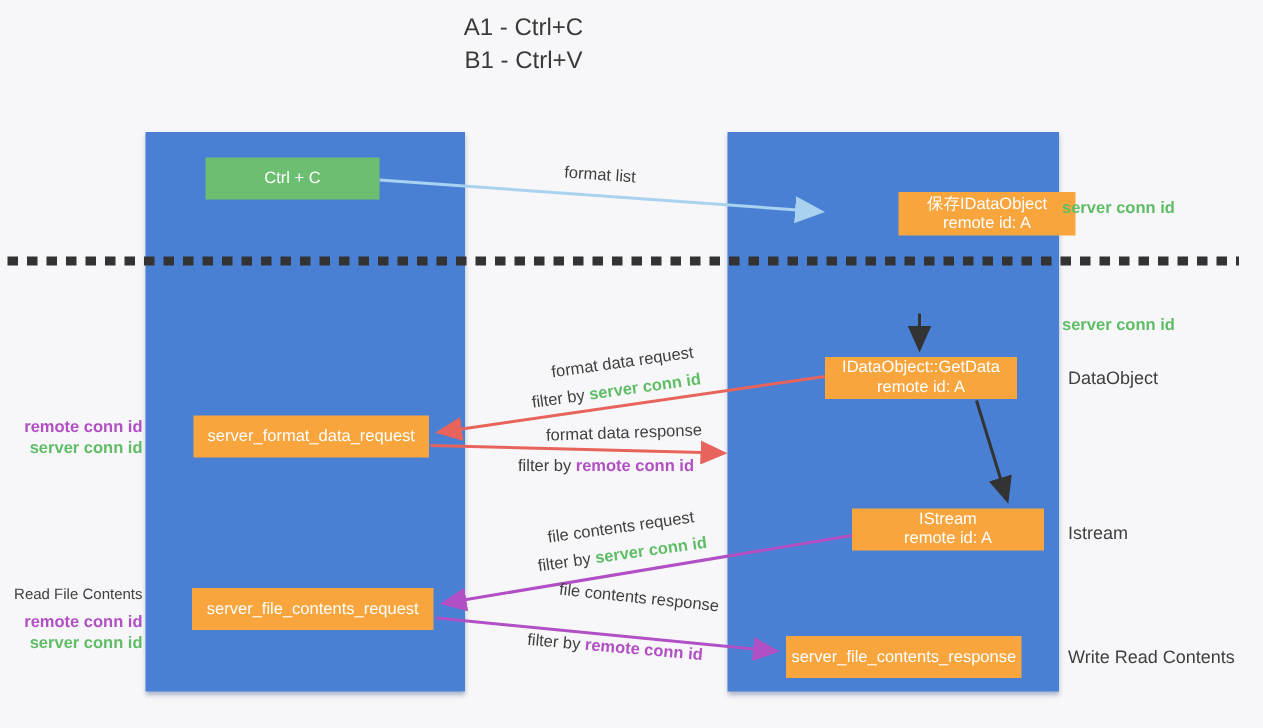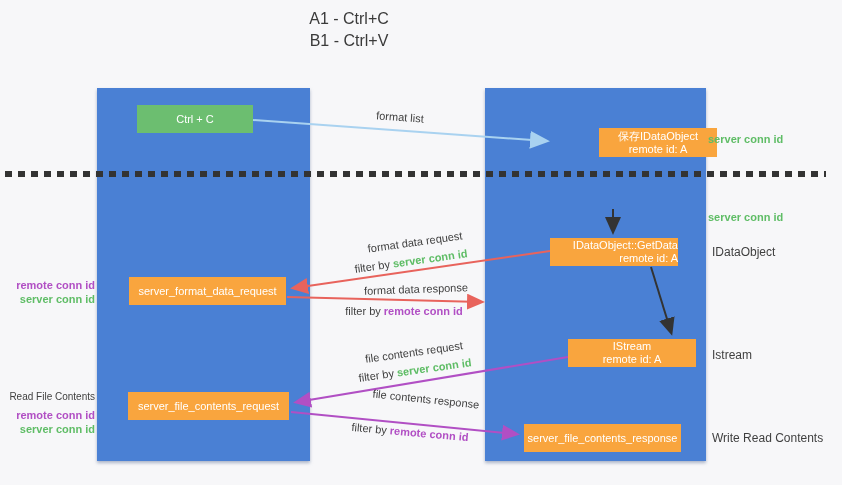--- a/index.html
+++ b/index.html
@@ -116,21 +116,21 @@
   <div class="box green" style="left:137px;top:105px;width:116px;height:28px;">
     <div>Ctrl + C</div>
   </div>
 
   <div class="box orange" style="left:555px;top:128px;width:118px;height:29px;margin-left:44px;">
     <div>保存IDataObject</div>
     <div>remote id: A</div>
   </div>
 
 
-  <div class="box orange" style="left:550px;top:238px;width:128px;height:28px;align-items:flex-end;">
+  <div class="box orange" style="left:550px;top:238px;width:128px;height:28px;">
     <div>IDataObject::GetData</div>
     <div>remote id: A</div>
   </div>
 
   <div class="box orange" style="left:129px;top:277px;width:157px;height:28px;">
     <div>server_format_data_request</div>
   </div>
 
 
   <div class="box orange" style="left:568px;top:339px;width:128px;height:28px;">
@@ -159,21 +159,21 @@
   <div class="flow-label r-neg8" style="left:414px;top:352px;">file contents request</div>
 
   <div class="flow-label r-neg8" style="left:415px;top:370px;"><span>filter by</span> <span class="green-text">server conn id</span></div>
 
   <div class="flow-label r-pos6" style="left:426px;top:399px;">file contents response</div>
 
   <div class="flow-label r-pos5" style="left:410px;top:432px;"><span>filter by</span> <span class="purple-text">remote conn id</span></div>
 
   <div class="side-label small green-text" style="left:708px;top:133px;">server conn id</div>
   <div class="side-label small green-text" style="left:708px;top:211px;">server conn id</div>
-  <div class="side-label" style="left:712px;top:245px;">IDataObject</div>
+  <div class="side-label" style="left:712px;top:245px;">DataObject</div>
   <div class="side-label" style="left:712px;top:348px;">Istream</div>
   <div class="side-label" style="left:712px;top:431px;">Write Read Contents</div>
 
   <div class="left-labels" style="top:278px;">
     <div class="purple-text">remote conn id</div>
     <div class="green-text">server conn id</div>
   </div>
 
   <div class="left-labels" style="top:390px;">
     <div class="plain">Read File Contents</div>

